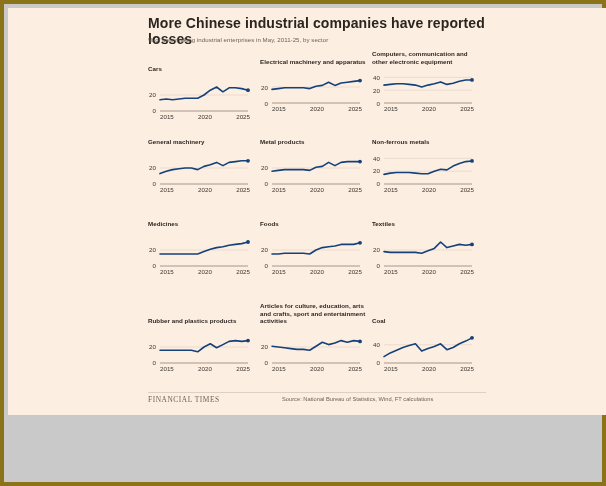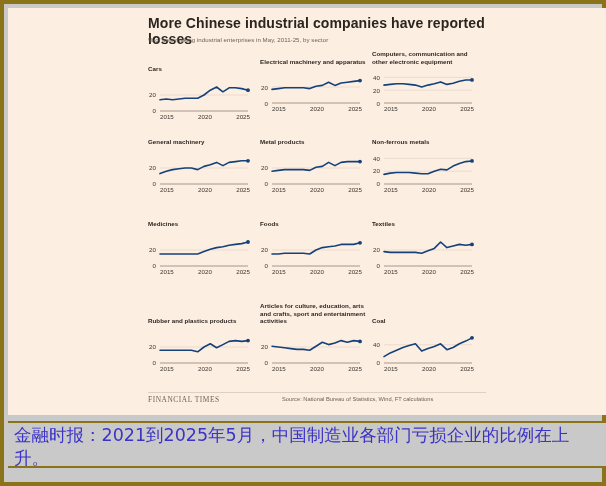--- a/index.html
+++ b/index.html
@@ -317,15 +317,14 @@
 
       <div class="ft-rule"></div>
       <div class="ft-foot">
         <div class="ft-logo">FINANCIAL TIMES</div>
         <div class="ft-src">Source: National Bureau of Statistics, Wind, FT calculations</div>
       </div>
 
     </div>
   </div>
 
-  <div class="caption">金融时报：2021到2025年5月，中国制造业各部门亏损企业的比例在上升。</div>
 
 </div>
 
 </body></html>

